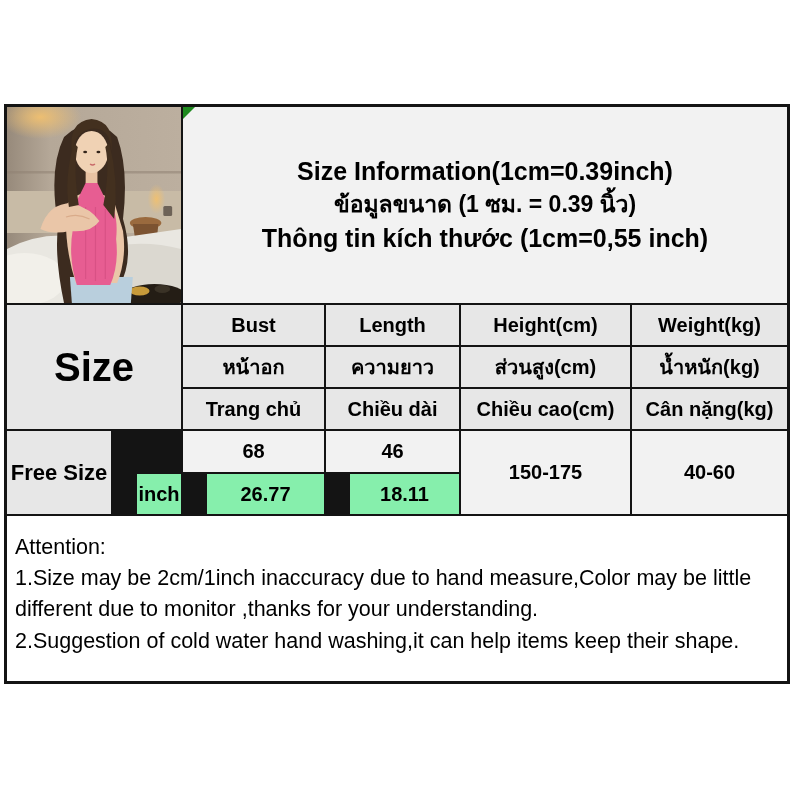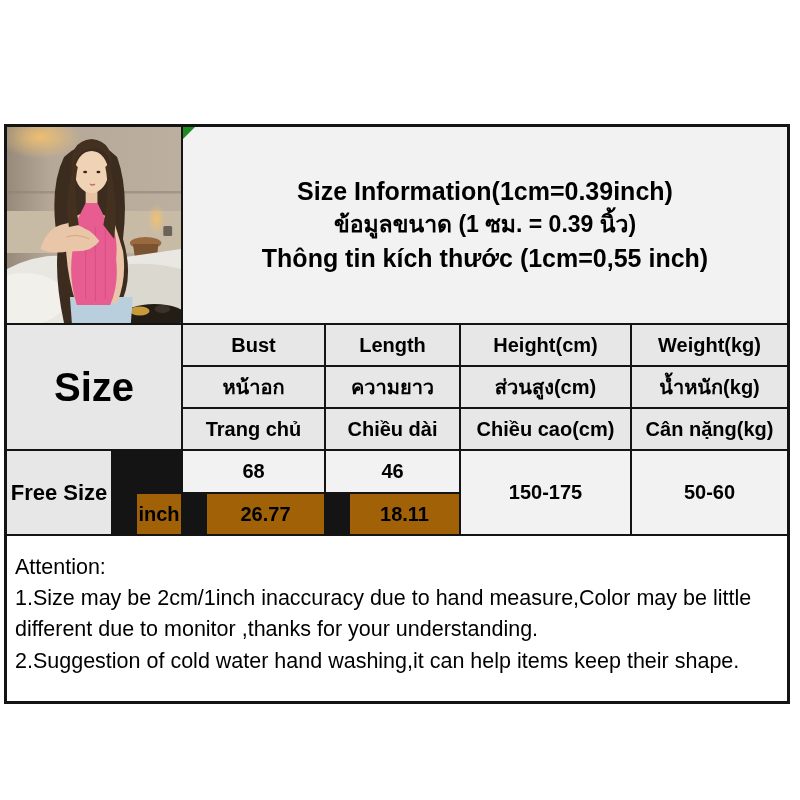--- a/index.html
+++ b/index.html
@@ -1,32 +1,32 @@
 <!DOCTYPE html>
 <html><head>
 <meta charset="utf-8">
 <style>
   * { margin:0; padding:0; box-sizing:border-box; }
   html,body { width:800px; height:800px; background:#ffffff; overflow:hidden; }
   body { font-family:"Liberation Sans","DejaVu Sans",sans-serif; color:#000; }
 
   .size-chart {
-    position:absolute; left:4px; top:124px;
+    position:absolute; left:4px; top:104px;
     width:786px; height:580px;
     border:3px solid #141414;
     background:#141414;
     display:grid;
     grid-template-columns:104px 68px 141px 133px 169px 155px;
     grid-template-rows:196px 40px 40px 40px 41px 40px 165px;
     gap:2px;
   }
   .cell { display:flex; align-items:center; justify-content:center; text-align:center; overflow:hidden; }
   .bg-gray  { background:#e7e7e7; }
   .bg-light { background:#f2f2f2; }
-  .bg-white { background:#a16207;margin-left:24px; }
+  .bg-white { background:#86efac;margin-left:24px; }
 
   .cell-photo { grid-column:1/3; grid-row:1; background:#fff; }
   .cell-photo svg { display:block; width:100%; height:100%; }
 
   .cell-title { grid-column:3/7; grid-row:1; position:relative; flex-direction:column; }
   .title-en, .title-vi { font-size:25px; font-weight:bold; line-height:1.35; }
   .title-th { font-size:23px; font-weight:bold; line-height:1.45; }
 
   .corner-flag { position:absolute; left:0; top:0; }
 
@@ -139,21 +139,21 @@
 
   <div class="cell cell-freesize bg-gray">Free Size</div>
   <div class="cell cell-unit u-inch bg-white">inch</div>
 
   <div class="cell val bg-light r5 c3">68</div>
   <div class="cell val bg-light r5 c4">46</div>
   <div class="cell val bg-white r6 c3">26.77</div>
   <div class="cell val bg-white r6 c4">18.11</div>
 
   <div class="cell val bg-light span-rows c5">150-175</div>
-  <div class="cell val bg-light span-rows c6">50-60</div>
+  <div class="cell val bg-light span-rows c6">40-60</div>
 
   <div class="cell-attention">
     <div>Attention:</div>
     <div>1.Size may be 2cm/1inch inaccuracy due to hand measure,Color may be little</div>
     <div>different due to monitor ,thanks for your understanding.</div>
     <div>2.Suggestion of cold water hand washing,it can help items keep their shape.</div>
   </div>
 
 </div>
 

